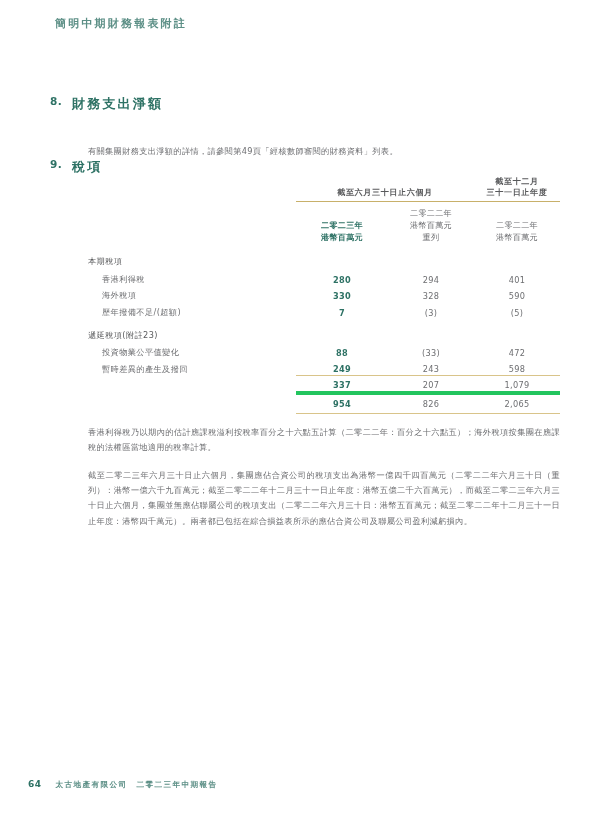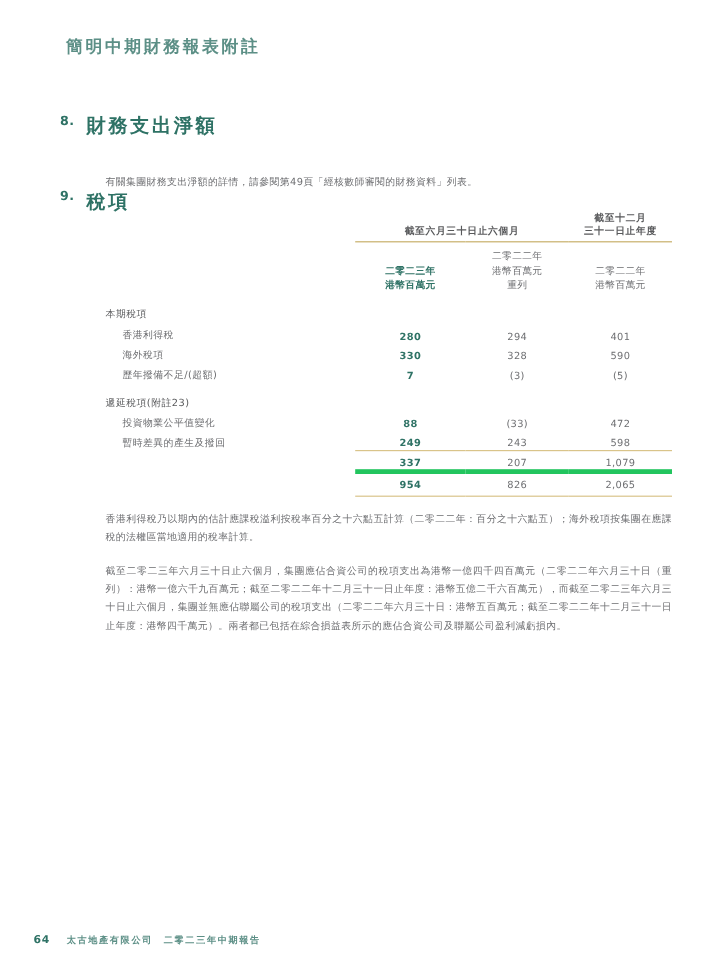--- a/index.html
+++ b/index.html
@@ -8,33 +8,33 @@
     background:#ffffff;
     font-family:"DejaVu Sans","Liberation Sans",sans-serif;
     color:#58595b;
     position:relative;
     overflow:hidden;
   }
   .page{position:absolute;inset:0;}
 
   
   .runhead{
-    position:absolute;left:55px;top:30px;
-    font-size:14px;letter-spacing:2.2px;
+    position:absolute;left:55px;top:16px;
+    font-size:11px;letter-spacing:2.2px;
     color:#5c8f86;font-weight:700;
   }
 
   
   .sec{position:absolute;left:50px;display:flex;gap:0;}
   .sec .num{
     width:22px;font-size:10.5px;font-weight:700;color:#2e7265;
     letter-spacing:.5px;
   }
   .sec .ttl{
-    font-size:16px;font-weight:700;color:#2e7265;letter-spacing:2.2px;
+    font-size:13px;font-weight:700;color:#2e7265;letter-spacing:2.2px;
   }
   #sec8{top:95px;}
   #sec9{top:158px;}
 
   .para{
     position:absolute;left:88px;width:472px;
     font-size:8.2px;line-height:1.85;color:#6d6e71;
     letter-spacing:.35px;text-align:justify;
   }
   #p8{top:112px;margin-top:32px;}

